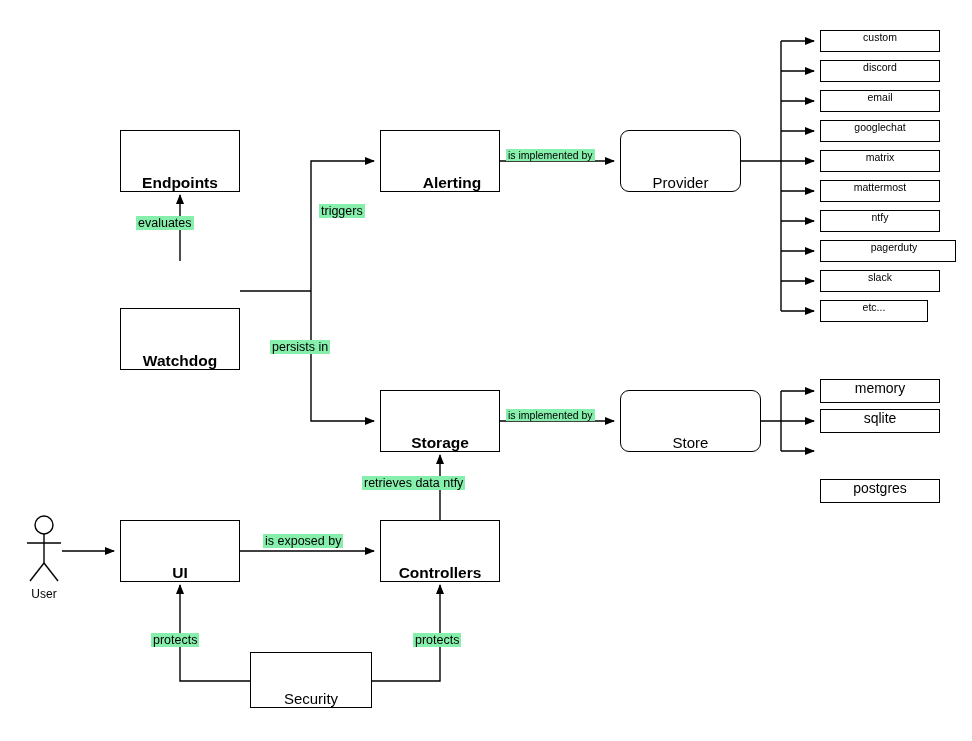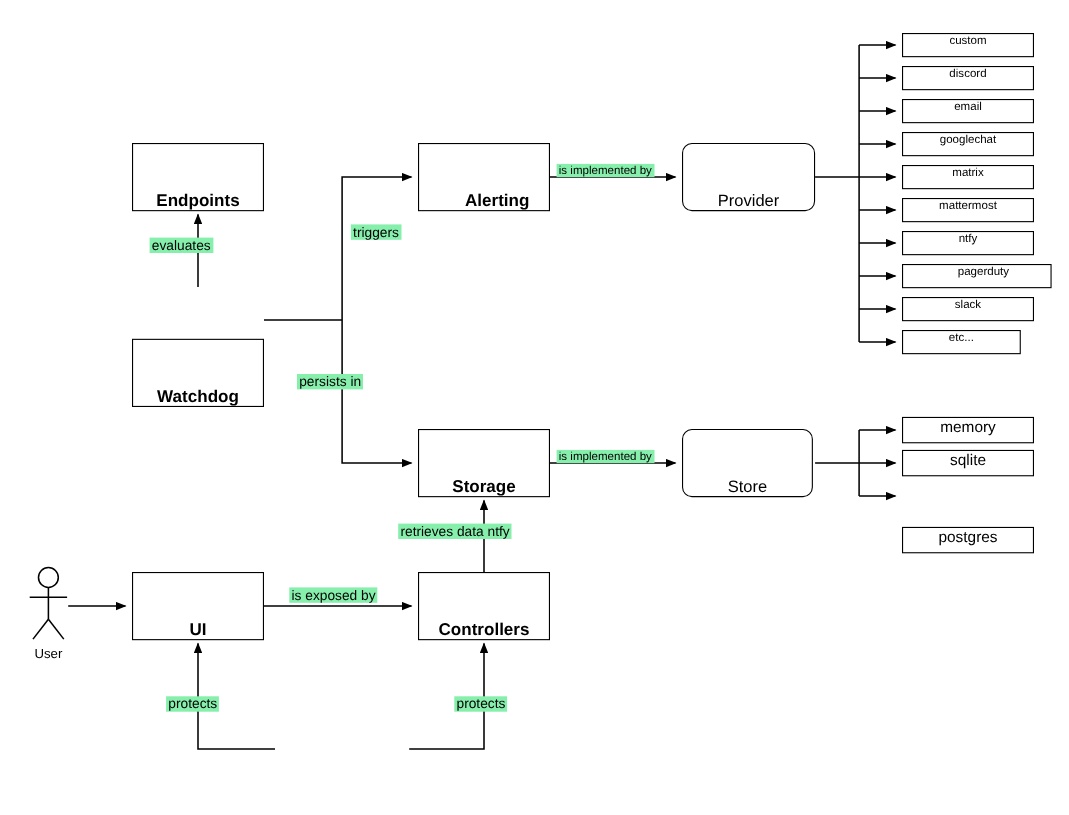--- a/index.html
+++ b/index.html
@@ -156,32 +156,35 @@
   </div>
 
   <div class="node plain rounded" style="left:620px; top:130px; width:121px; height:62px;">
     <span>Provider</span>
   </div>
 
   <div class="node bold" style="left:380px; top:390px; width:120px; height:62px;">
     <span>Storage</span>
   </div>
 
-  <div class="node plain rounded" style="left:620px; top:390px; width:119px; height:62px;">
+  <div class="node plain rounded" style="left:620px; top:390px; width:141px; height:62px;">
     <span>Store</span>
   </div>
 
   <div class="node bold" style="left:120px; top:520px; width:120px; height:62px;">
     <span>UI</span>
   </div>
 
   <div class="node bold" style="left:380px; top:520px; width:120px; height:62px;">
     <span>Controllers</span>
   </div>
 
+  <div class="node plain" style="left:250px; top:652px; width:122px; height:56px;">
+    <span>Security</span>
+  </div>
 
   <div class="leaf" style="left:820px; top:30px; width:120px; height:22px;">
     <span>custom</span>
   </div>
   <div class="leaf" style="left:820px; top:60px; width:120px; height:22px;">
     <span>discord</span>
   </div>
   <div class="leaf" style="left:820px; top:90px; width:120px; height:22px;">
     <span>email</span>
   </div>

